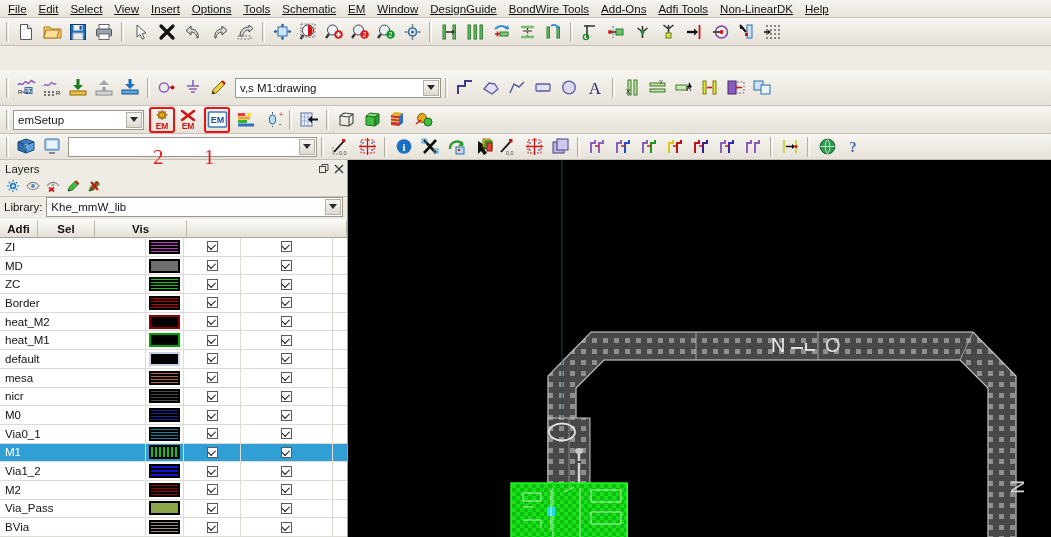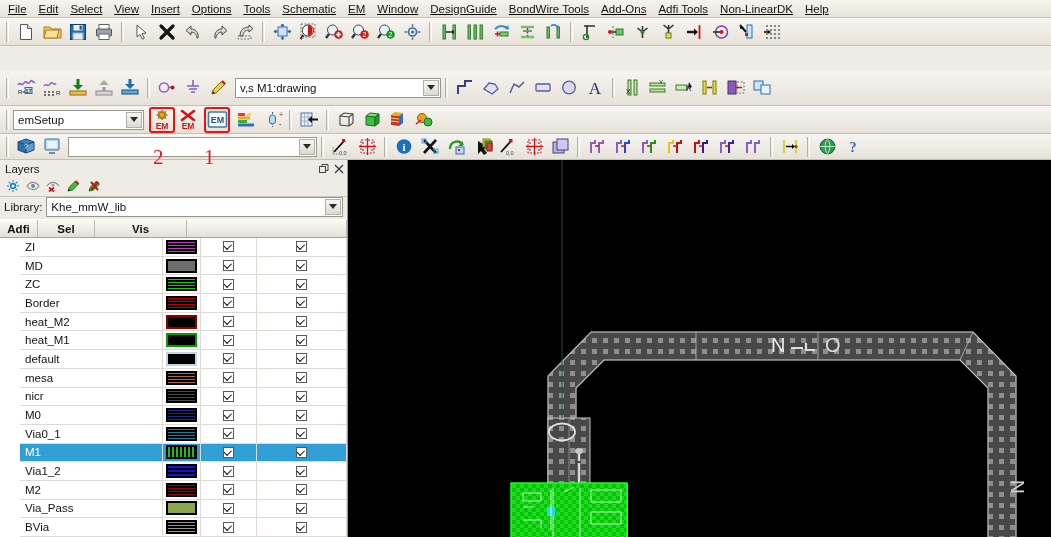--- a/index.html
+++ b/index.html
@@ -103,21 +103,21 @@
     display: flex; align-items: center; justify-content: center;
     border-right: 1px solid #bdb9b0; background: linear-gradient(#fbfaf7,#e4e0d7);
   }
   .c-layer { width: 146px; }
   .c-fill  { width: 38px; }
   .c-sel   { width: 57px; }
   .c-vis   { width: 92px; }
   .c-tail  { flex: 1; }
 
   .ltable-body { flex: 1; overflow: hidden; background: #fff; position: relative; }
-  .lrow { display: flex; height: 18.7px; align-items: stretch; border-bottom: 1px solid #dedbd4; margin-left: 20px; }
+  .lrow { display: flex; height: 18.7px; align-items: stretch; border-bottom: 1px solid #dedbd4; }
   .lrow.sel { background: #2f9fd6; }
   .lrow .nm {
     width: 146px; display: flex; align-items: center; padding-left: 5px;
     font-size: 11.5px; color: #111; border-right: 1px solid #dedbd4;
   }
   .lrow.sel .nm { color: #fff; }
   .lrow .fillcell { width: 38px; display:flex; align-items:center; justify-content:center; border-right:1px solid #dedbd4;}
   .swatch { width: 31px; height: 14px; border: 2px solid #000; position: relative; overflow: hidden; }
   .lrow .selcell, .lrow .viscell { display: flex; align-items: center; justify-content: center; border-right: 1px solid #dedbd4; }
   .lrow .selcell { width: 57px; }

